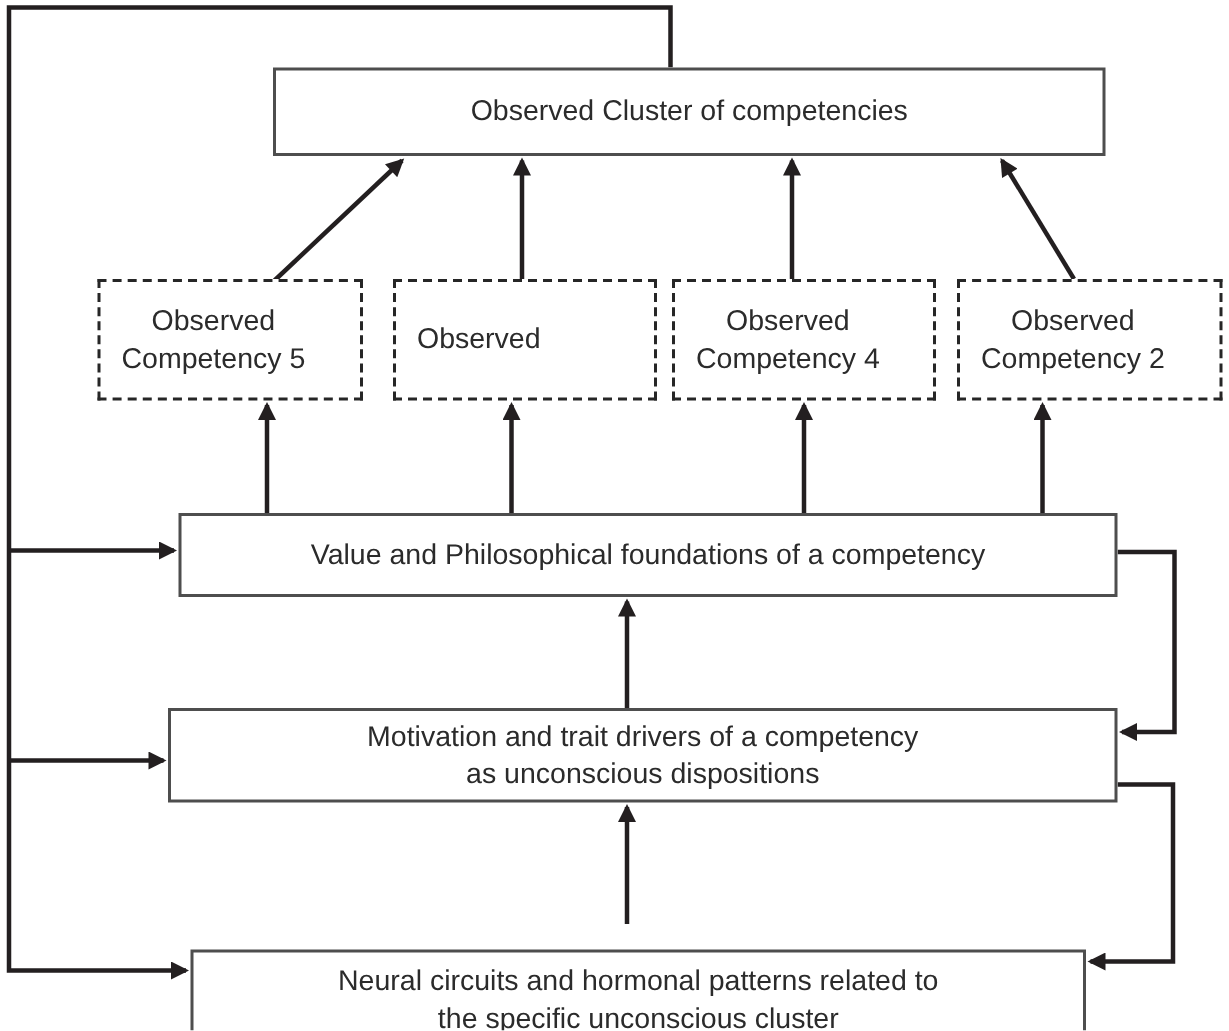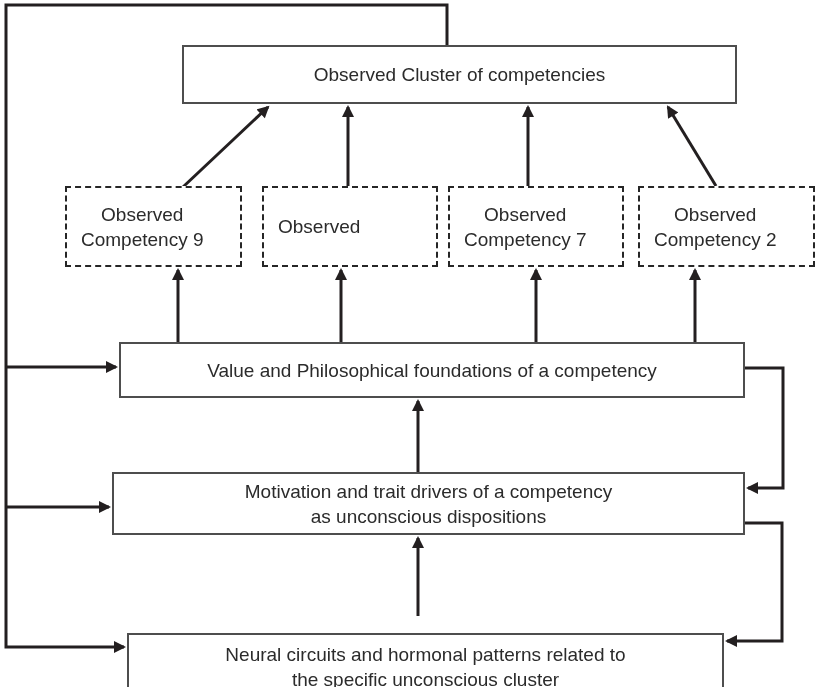--- a/index.html
+++ b/index.html
@@ -78,34 +78,34 @@
     <path class="conn" d="M 745 523 H 782 V 641 H 727" marker-end="url(#ah)"></path>
   </svg>
 
   <div class="box solid" id="cluster">
     <span class="lbl">Observed Cluster of competencies</span>
   </div>
 
   <div class="box dashed lines" id="oc1">
     <span>
       <span>Observed</span>
-      <span>Competency 9</span>
+      <span>Competency 5</span>
     </span>
   </div>
 
   <div class="box dashed lines" id="oc2">
     <span>
       <span>Observed</span>
     </span>
   </div>
 
   <div class="box dashed lines" id="oc3">
     <span>
       <span>Observed</span>
-      <span>Competency 7</span>
+      <span>Competency 4</span>
     </span>
   </div>
 
   <div class="box dashed lines" id="oc4">
     <span>
       <span>Observed</span>
       <span>Competency 2</span>
     </span>
   </div>
 

